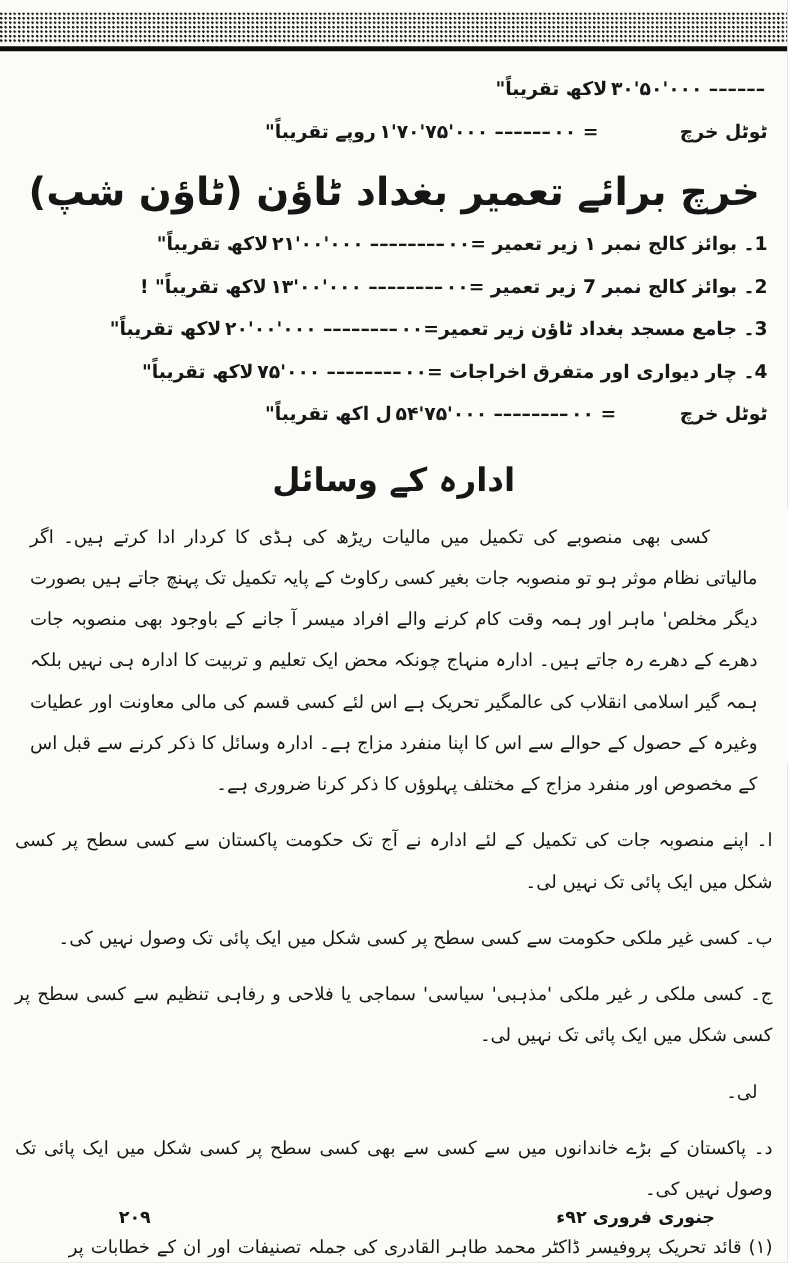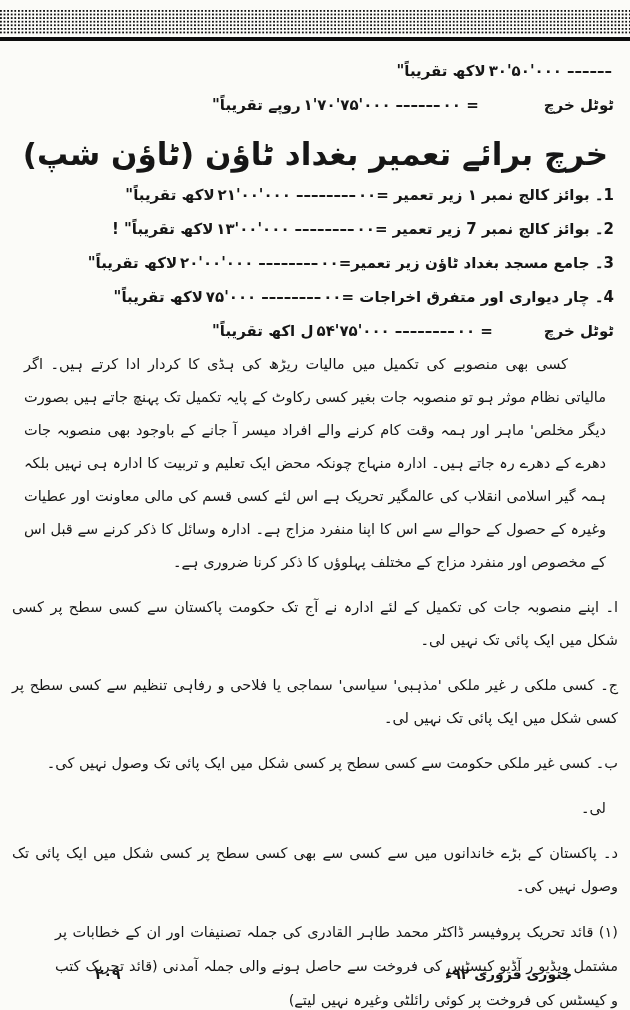--- a/index.html
+++ b/index.html
@@ -93,26 +93,27 @@
     <div class="fee-row">
       <span>4۔ چار دیواری اور متفرق اخراجات =</span>
       <span class="fee-value"><span>۰۰</span><span class="leader">––––––––</span><span class="num">۷۵'۰۰۰</span><span>لاکھ تقریباً"</span></span>
     </div>
     <div class="fee-row">
       <span>ٹوٹل خرچ</span>
       <span class="fee-value"><span>= ۰۰</span><span class="leader">––––––––</span><span class="num">۵۴'۷۵'۰۰۰</span><span>ل اکھ تقریباً"</span></span>
     </div>
   </div>
 
+  <div class="h2">ادارہ کے وسائل</div>
 
   <div class="body para">کسی بھی منصوبے کی تکمیل میں مالیات ریڑھ کی ہڈی کا کردار ادا کرتے ہیں۔ اگر مالیاتی نظام موثر ہو تو منصوبہ جات بغیر کسی رکاوٹ کے پایہ تکمیل تک پہنچ جاتے ہیں بصورت دیگر مخلص' ماہر اور ہمہ وقت کام کرنے والے افراد میسر آ جانے کے باوجود بھی منصوبہ جات دھرے کے دھرے رہ جاتے ہیں۔ ادارہ منہاج چونکہ محض ایک تعلیم و تربیت کا ادارہ ہی نہیں بلکہ ہمہ گیر اسلامی انقلاب کی عالمگیر تحریک ہے اس لئے کسی قسم کی مالی معاونت اور عطیات وغیرہ کے حصول کے حوالے سے اس کا اپنا منفرد مزاج ہے۔ ادارہ وسائل کا ذکر کرنے سے قبل اس کے مخصوص اور منفرد مزاج کے مختلف پہلوؤں کا ذکر کرنا ضروری ہے۔</div>
 
   <div class="body li">ا۔ اپنے منصوبہ جات کی تکمیل کے لئے ادارہ نے آج تک حکومت پاکستان سے کسی سطح پر کسی شکل میں ایک پائی تک نہیں لی۔</div>
+  <div class="body li">ب۔ کسی غیر ملکی حکومت سے کسی سطح پر کسی شکل میں ایک پائی تک وصول نہیں کی۔</div>
   <div class="body li">ج۔ کسی ملکی ر غیر ملکی 'مذہبی' سیاسی' سماجی یا فلاحی و رفاہی تنظیم سے کسی سطح پر کسی شکل میں ایک پائی تک نہیں لی۔</div>
-  <div class="body li">ب۔ کسی غیر ملکی حکومت سے کسی سطح پر کسی شکل میں ایک پائی تک وصول نہیں کی۔</div>
   <div class="body stray">لی۔</div>
   <div class="body li">د۔ پاکستان کے بڑے خاندانوں میں سے کسی سے بھی کسی سطح پر کسی شکل میں ایک پائی تک وصول نہیں کی۔</div>
 
   <div class="body li li2">(۱) قائد تحریک پروفیسر ڈاکٹر محمد طاہر القادری کی جملہ تصنیفات اور ان کے خطابات پر مشتمل ویڈیو ر آڈیو کیسٹس کی فروخت سے حاصل ہونے والی جملہ آمدنی (قائد تحریک کتب و کیسٹس کی فروخت پر کوئی رائلٹی وغیرہ نہیں لیتے)</div>
 
   <div class="footer">
     <span>جنوری فروری ۹۲ء</span>
     <span>۲۰۹</span>
   </div>
 

